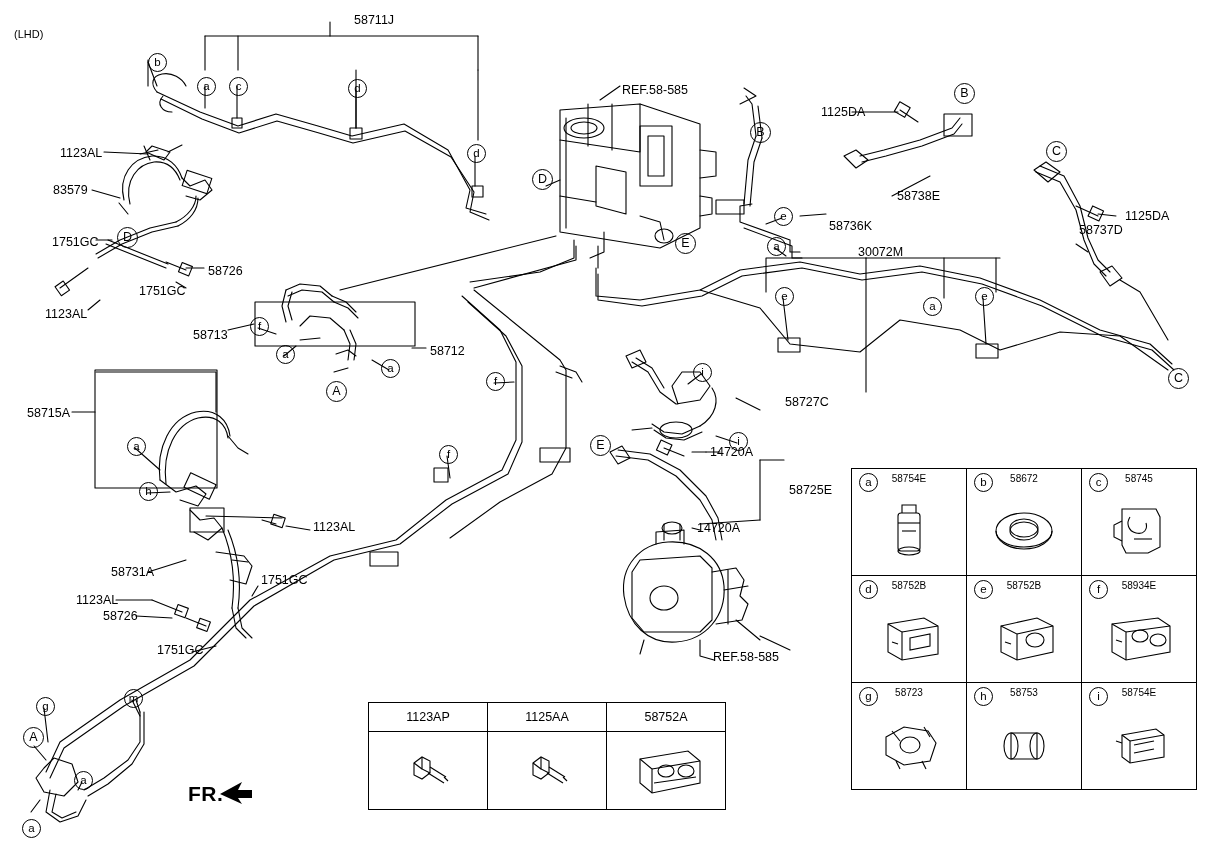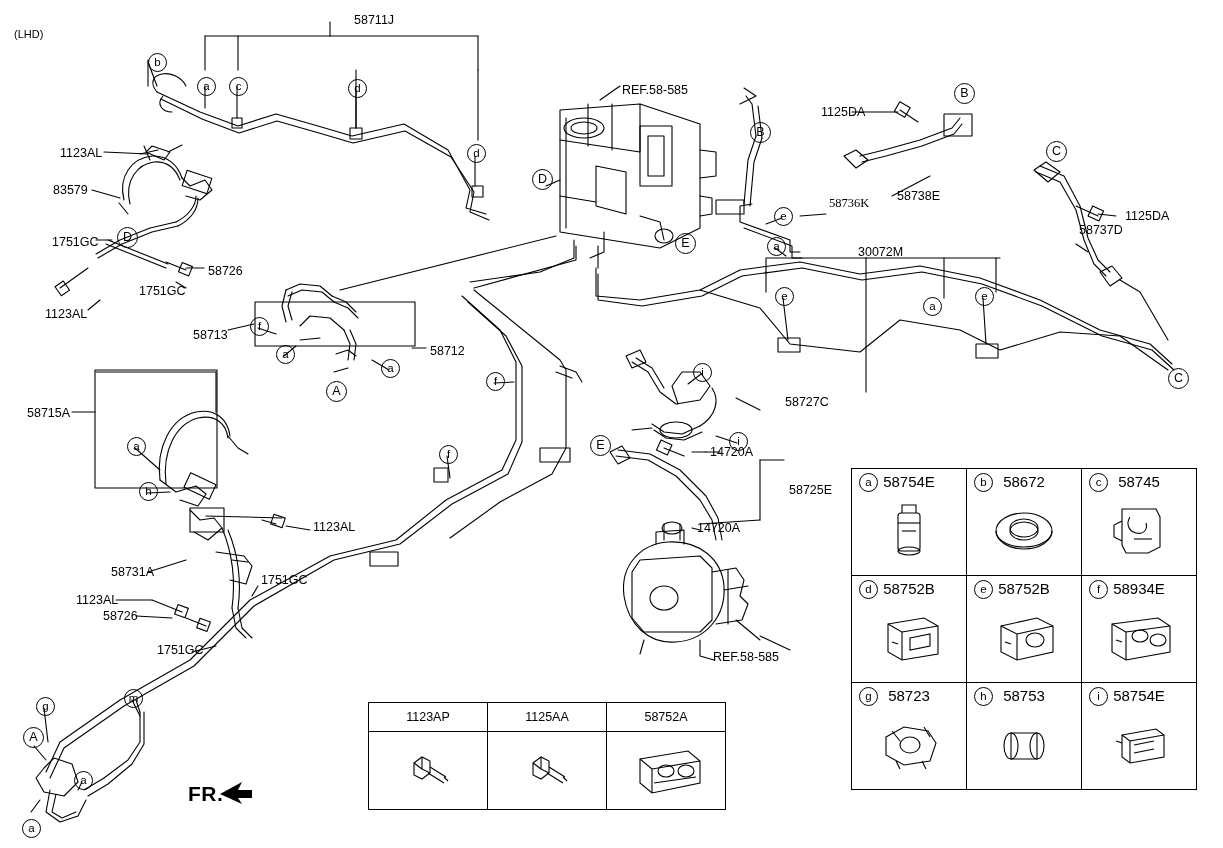--- a/index.html
+++ b/index.html
@@ -6,21 +6,21 @@
   body{width:1223px;height:848px;position:relative;overflow:hidden;
        font-family:"Liberation Sans", sans-serif;color:#000;}
   #stage{position:absolute;left:0;top:0;width:1223px;height:848px;}
   svg#art{position:absolute;left:0;top:0;width:1223px;height:848px;}
   .lbl{position:absolute;font-size:12.5px;line-height:13px;white-space:nowrap;}
   .cap{position:absolute;font-size:11px;}
   .fr{position:absolute;font-size:21px;font-weight:bold;letter-spacing:0.5px;text-align:right;}
   
   .legend{position:absolute;border:1px solid #000;border-collapse:collapse;}
   .legend td{border:1px solid #000;width:114px;height:106px;vertical-align:top;padding:0;position:relative;}
-  .legend .hd{position:absolute;top:4px;left:0;width:100%;text-align:center;font-size:15px;}
+  .legend .hd{position:absolute;top:4px;left:0;width:100%;text-align:center;font-size:10px;}
   .legend .bub{position:absolute;top:3px;left:7px;}
   .legend .art{position:absolute;top:22px;left:0;width:100%;height:80px;}
   .smalltbl{position:absolute;border-collapse:collapse;}
   .smalltbl td{border:1px solid #000;text-align:center;font-size:12.5px;}
   .smalltbl td.h{height:26px;margin-top:8px;}
   .smalltbl td.c{height:72px;}
   .circ{display:inline-block;width:17px;height:17px;border:1px solid #000;border-radius:50%;
         text-align:center;line-height:16px;font-size:11.5px;}
   .circ.big{width:19px;height:19px;line-height:18px;font-size:12.5px;}
 </style>
@@ -280,21 +280,21 @@
   <div class="lbl" style="left:27px;top:407px;">58715A</div>
   <div class="lbl" style="left:313px;top:521px;">1123AL</div>
   <div class="lbl" style="left:111px;top:566px;">58731A</div>
   <div class="lbl" style="left:261px;top:574px;">1751GC</div>
   <div class="lbl" style="left:76px;top:594px;">1123AL</div>
   <div class="lbl" style="left:103px;top:610px;">58726</div>
   <div class="lbl" style="left:157px;top:644px;">1751GC</div>
 
   <div class="lbl" style="left:821px;top:106px;">1125DA</div>
   <div class="lbl" style="left:897px;top:190px;">58738E</div>
-  <div class="lbl" style="left:829px;top:197px;font-family:Liberation Serif, serif;">58736K</div>
+  <div class="lbl" style="left:829px;top:220px;">58736K</div>
   <div class="lbl" style="left:1125px;top:210px;">1125DA</div>
   <div class="lbl" style="left:1079px;top:224px;">58737D</div>
   <div class="lbl" style="left:858px;top:246px;">30072M</div>
   <div class="lbl" style="left:785px;top:396px;">58727C</div>
   <div class="lbl" style="left:710px;top:446px;">14720A</div>
   <div class="lbl" style="left:789px;top:484px;">58725E</div>
   <div class="lbl" style="left:697px;top:522px;">14720A</div>
 
   <div class="lbl" style="left:622px;top:84px;">REF.58-585</div>
   <div class="lbl" style="left:713px;top:651px;">REF.58-585</div>

